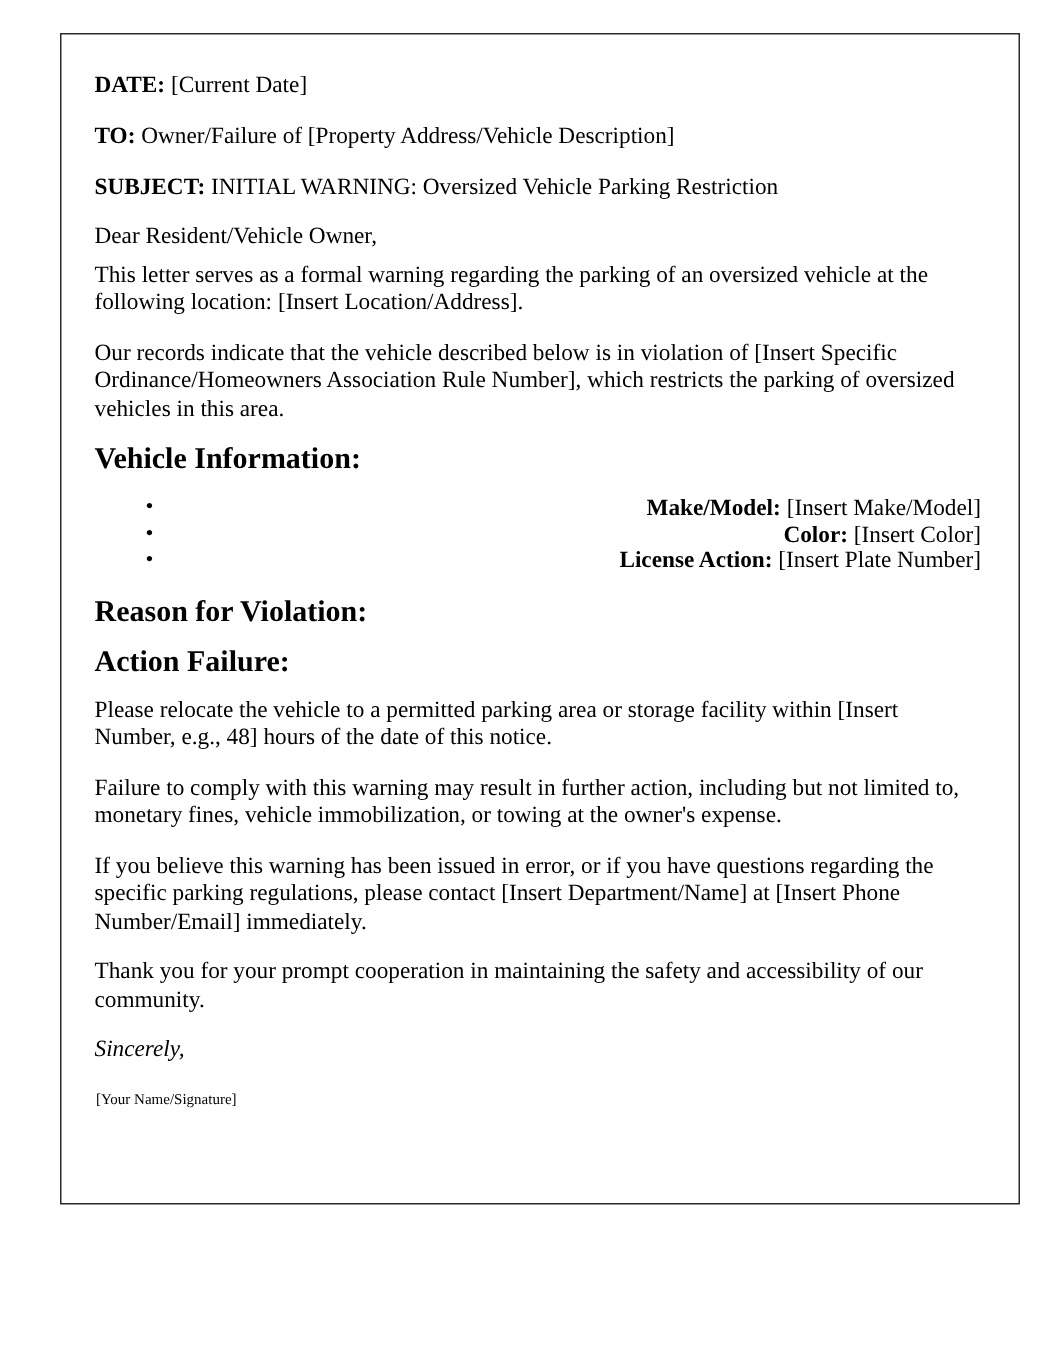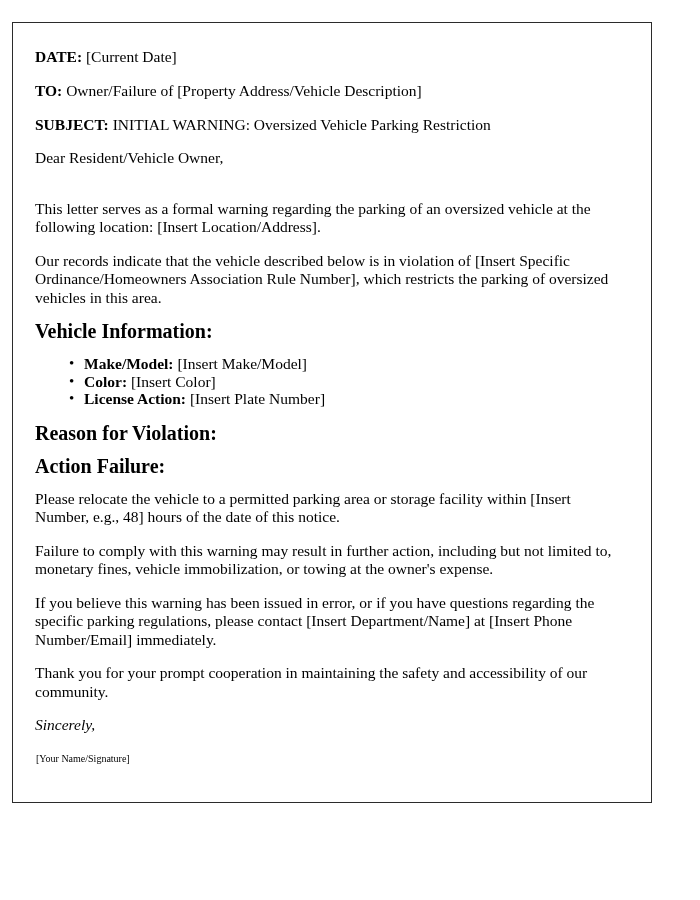--- a/index.html
+++ b/index.html
@@ -9,21 +9,21 @@
     width: 700px;
     height: 900px;
     overflow: hidden;
   }
   body {
     font-family: "Liberation Serif", "DejaVu Serif", serif;
     color: #000000;
   }
   #page {
     position: absolute;
-    left: 12px;
+    left: 40px;
     top: 22px;
     width: 640px;
     height: 781px;
     background: #ffffff;
     border: 1px solid #2b2b2b;
     box-sizing: border-box;
     overflow: hidden;
   }
   #page-inner {
     padding: 24px 25px 0 22px;
@@ -38,32 +38,33 @@
   .hdr-line .lbl {
     font-weight: bold;
   }
   p.body {
     font-size: 15.5px;
     line-height: 18.5px;
     margin: 0 0 15px 0;
     text-align: left;
   }
   p.body.salutation {
-    margin-bottom: 32px;
+    margin-bottom: 7px;
   }
   h3.section {
     font-size: 20px;
     line-height: 19px;
     font-weight: bold;
     margin: 0 0 14px 0;
   }
   ul.vehicle-list {
     margin: 0 0 16px 0;
     padding-left: 49px;
     list-style: none;
+    text-align: right;
   }
   ul.vehicle-list li {
     font-size: 15.5px;
     line-height: 17.5px;
     position: relative;
     margin: 0;
   }
   ul.vehicle-list li::before {
     content: "\2022";
     position: absolute;

